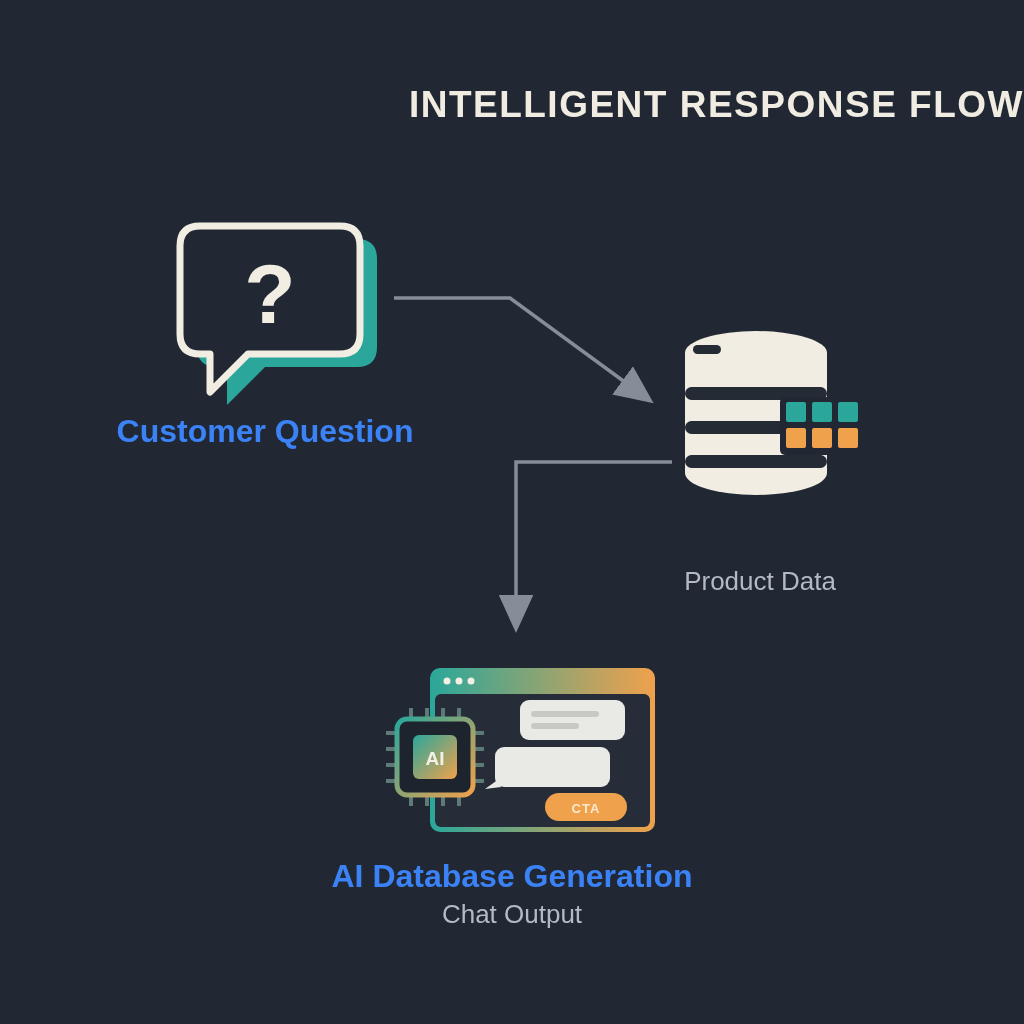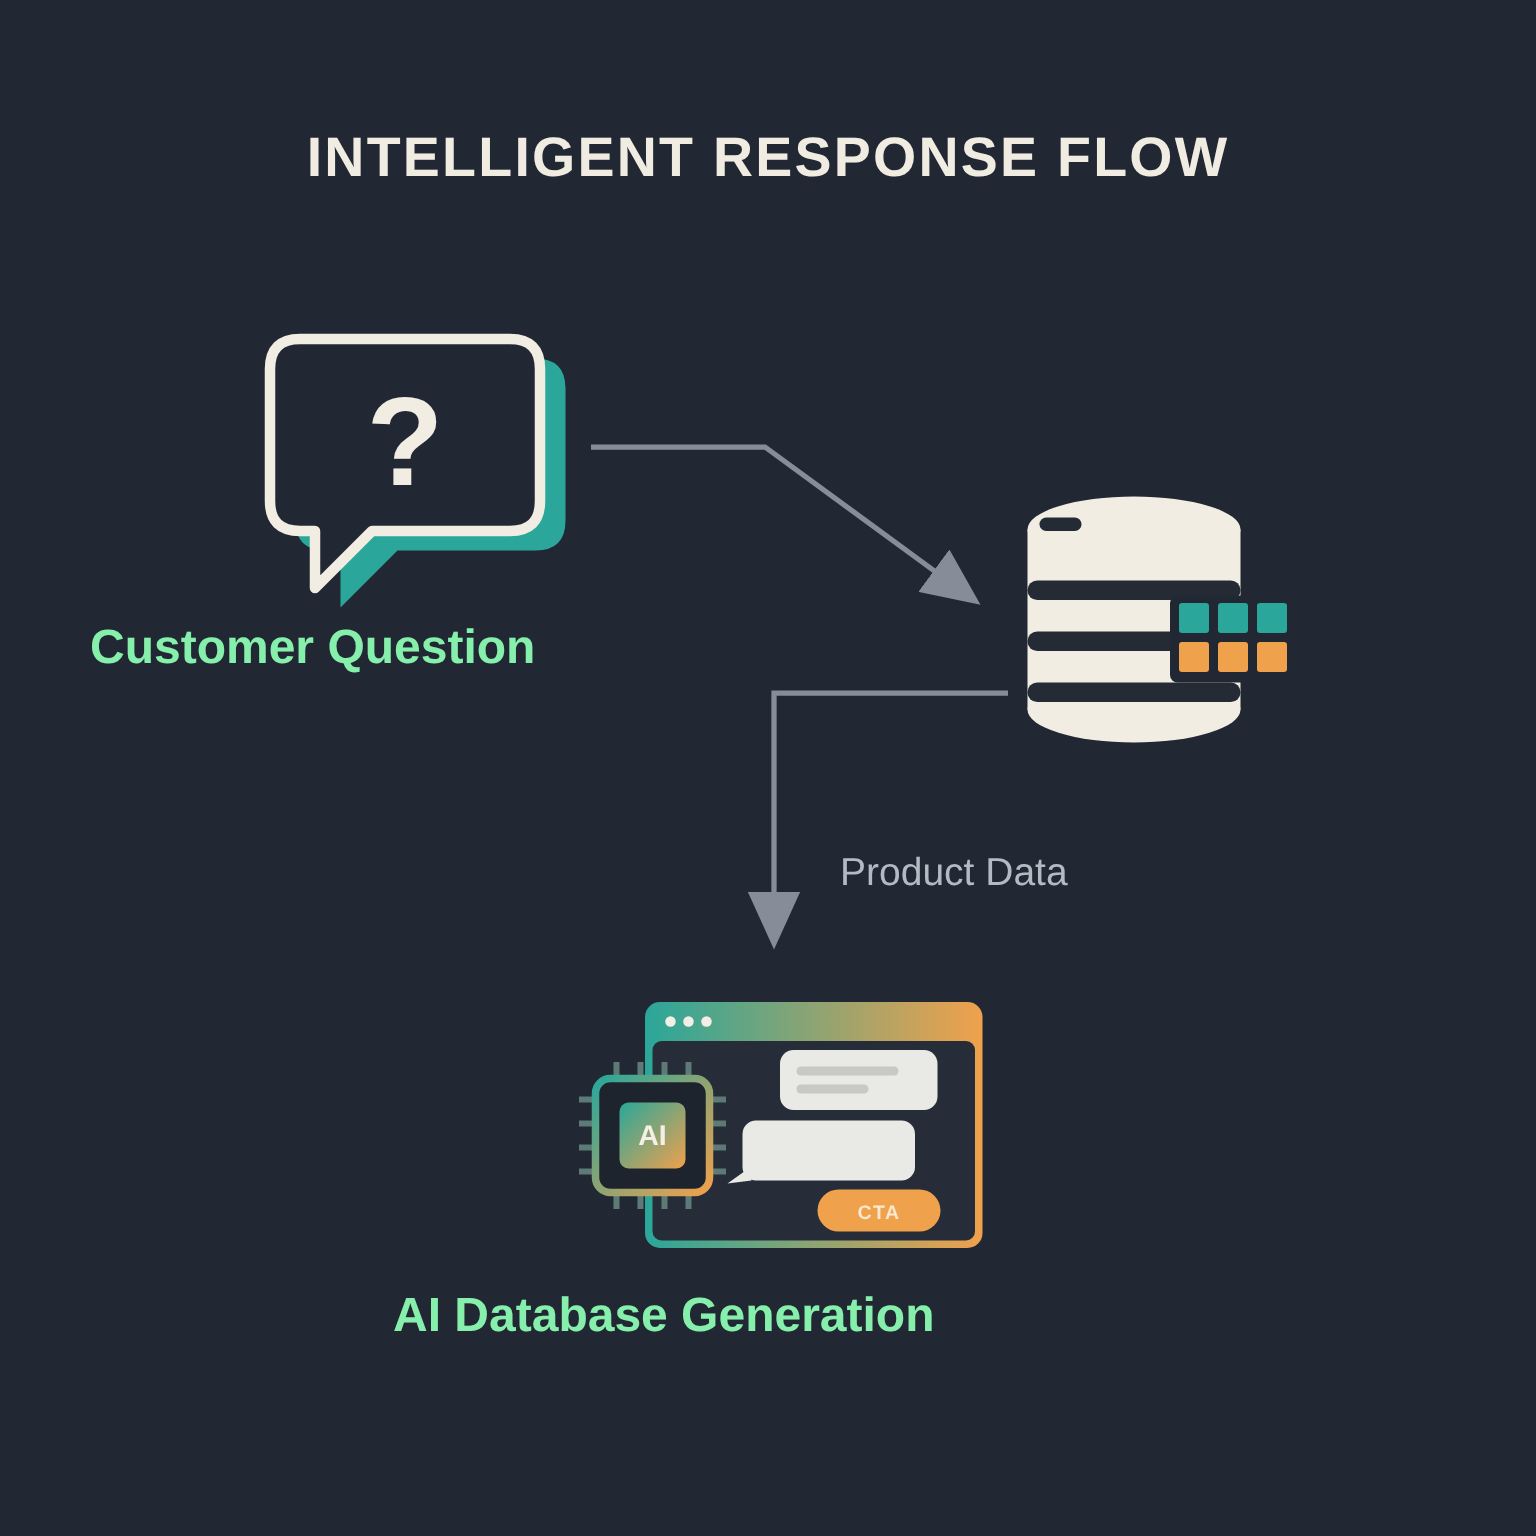--- a/index.html
+++ b/index.html
@@ -6,30 +6,30 @@
   body{
     width:1024px;height:1024px;
     background:#212833;
     font-family:"Liberation Sans","DejaVu Sans",sans-serif;
     overflow:hidden;
     position:relative;
   }
   .canvas{position:absolute;inset:0;width:1024px;height:1024px;}
   .title{
     position:absolute;top:84px;left:0;width:1024px;
-    text-align:center;
+    text-align:right;
     font-size:37px;font-weight:700;letter-spacing:1.5px;
     color:#f0ece2;
   }
   .node-label{
-    position:absolute;text-align:left;
-    color:#86efac;font-size:32px;font-weight:600;
+    position:absolute;text-align:center;
+    color:#3b82f6;font-size:32px;font-weight:600;
   }
   .node-sublabel{
-    position:absolute;text-align:left;
+    position:absolute;text-align:center;
     color:#b4bac3;font-size:26px;font-weight:400;
   }
   .abs{position:absolute;}
   svg{display:block;overflow:visible;}
   .icon-text{font-family:"Liberation Sans","DejaVu Sans",sans-serif;}
 </style>
 </head>
 <body>
 
 <div class="canvas">
@@ -114,14 +114,15 @@
       <line x1="98" y1="78" x2="109" y2="78"></line>
         <line x1="98" y1="94" x2="109" y2="94"></line>
       <line x1="98" y1="110" x2="109" y2="110"></line>
         <line x1="98" y1="126" x2="109" y2="126"></line>
     </g>
     <rect x="22" y="64" width="76" height="76" rx="10" fill="#1e242e" stroke="url(#chipGrad)" stroke-width="5"></rect>
     <rect x="38" y="80" width="44" height="44" rx="6" fill="url(#chipGrad)"></rect>
     <text x="60" y="103" text-anchor="middle" dominant-baseline="central" font-size="19" font-weight="700" fill="#f4f0e8" class="icon-text">AI</text>
   </svg>
   <div class="node-label" style="left:262px;top:858px;width:500px">AI Database Generation</div>
+  <div class="node-sublabel" style="left:262px;top:899px;width:500px">Chat Output</div>
 
 </div>
 
 </body></html>

